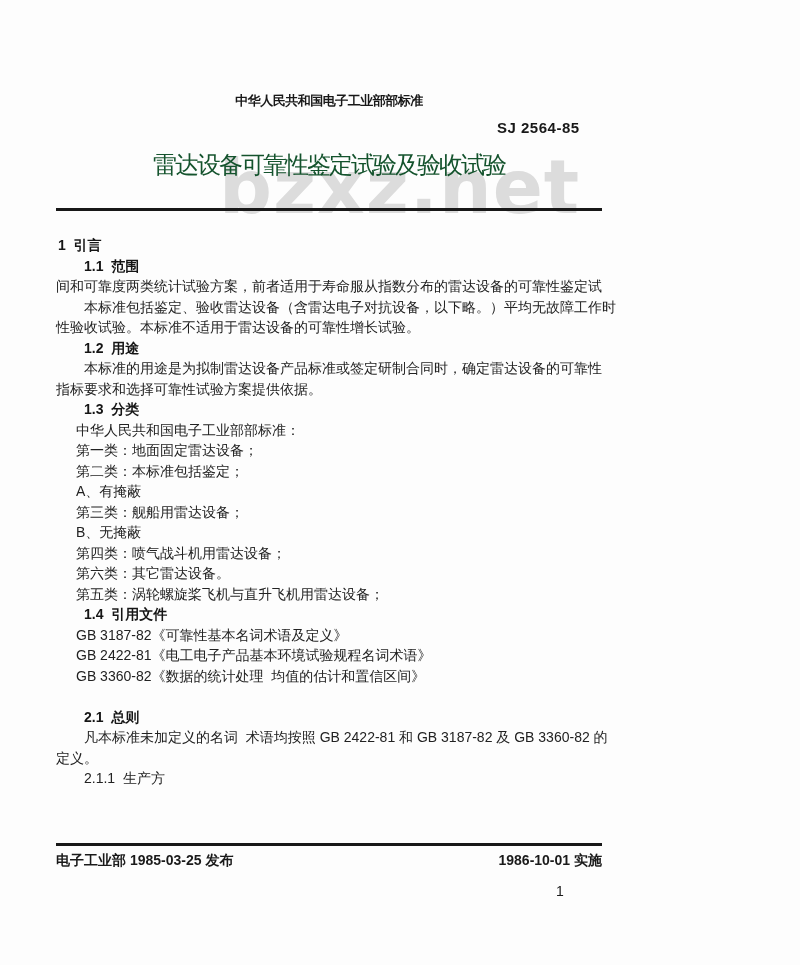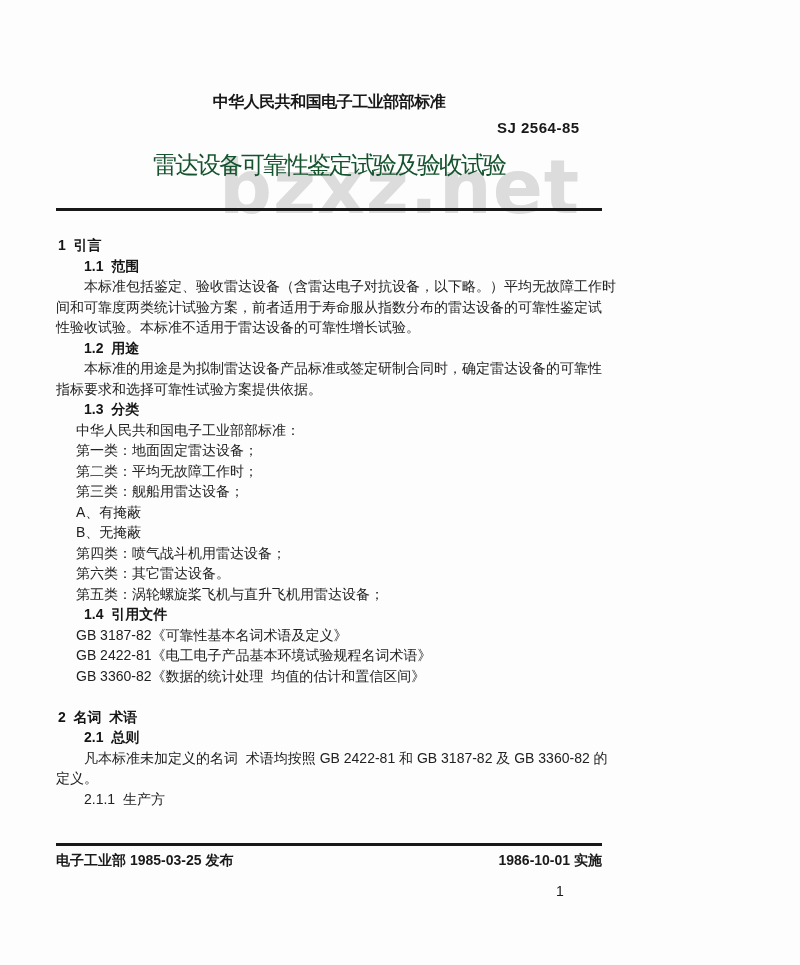--- a/index.html
+++ b/index.html
@@ -27,21 +27,21 @@
     color:#dcdcdc;
     user-select:none;
     z-index:0;
     margin-left:23px;
   }
   
   .header { position:absolute; left:56px; top:0; width:546px; z-index:1; }
   .authority-line {
     position:absolute; left:0; top:92px; width:546px;
     text-align:center;
-    font-size:16px; font-weight:bold; letter-spacing:-0.5px;
+    font-size:13px; font-weight:bold; letter-spacing:-0.5px;
     color:#181818;
     white-space:pre;
   }
   .standard-number {
     position:absolute; left:441px; top:119px;
     font-size:15px; font-weight:bold; letter-spacing:0.5px;
     color:#181818;
     white-space:pre;
   }
   .doc-title {
@@ -101,42 +101,41 @@
 
   <div class="standard-number" style="left:497px;">SJ 2564-85</div>
 
   <div class="doc-title" style="left:56px;">雷达设备可靠性鉴定试验及验收试验</div>
 
   <div class="rule rule-header"></div>
 
   <div class="doc-body" id="doc-body">
       <div class="ln ln-section">1  引言</div>
       <div class="ln ln-heading">1.1  范围</div>
+      <div class="ln ln-para">间和可靠度两类统计试验方案，前者适用于寿命服从指数分布的雷达设备的可靠性鉴定试</div>
       <div class="ln ln-para-first">本标准包括鉴定、验收雷达设备（含雷达电子对抗设备，以下略。）平均无故障工作时</div>
-      <div class="ln ln-para">间和可靠度两类统计试验方案，前者适用于寿命服从指数分布的雷达设备的可靠性鉴定试</div>
       <div class="ln ln-para">性验收试验。本标准不适用于雷达设备的可靠性增长试验。</div>
       <div class="ln ln-heading">1.2  用途</div>
       <div class="ln ln-para-first">本标准的用途是为拟制雷达设备产品标准或签定研制合同时，确定雷达设备的可靠性</div>
       <div class="ln ln-para">指标要求和选择可靠性试验方案提供依据。</div>
       <div class="ln ln-heading">1.3  分类</div>
       <div class="ln ln-item">中华人民共和国电子工业部部标准：</div>
       <div class="ln ln-item">第一类：地面固定雷达设备；</div>
-      <div class="ln ln-item">第二类：平均无故障工作时；</div>
+      <div class="ln ln-item">第二类：本标准包括鉴定；</div>
+      <div class="ln ln-item">A、有掩蔽</div>
       <div class="ln ln-item">第三类：舰船用雷达设备；</div>
-      <div class="ln ln-item">A、有掩蔽</div>
       <div class="ln ln-item">B、无掩蔽</div>
       <div class="ln ln-item">第四类：喷气战斗机用雷达设备；</div>
       <div class="ln ln-item">第六类：其它雷达设备。</div>
       <div class="ln ln-item">第五类：涡轮螺旋桨飞机与直升飞机用雷达设备；</div>
       <div class="ln ln-heading">1.4  引用文件</div>
       <div class="ln ln-item">GB 3187-82《可靠性基本名词术语及定义》</div>
       <div class="ln ln-item">GB 2422-81《电工电子产品基本环境试验规程名词术语》</div>
       <div class="ln ln-item">GB 3360-82《数据的统计处理  均值的估计和置信区间》</div>
       <div class="ln ln-spacer"></div>
-      <div class="ln ln-section">2  名词  术语</div>
       <div class="ln ln-heading">2.1  总则</div>
       <div class="ln ln-para-first">凡本标准未加定义的名词  术语均按照 GB 2422-81 和 GB 3187-82 及 GB 3360-82 的</div>
       <div class="ln ln-para">定义。</div>
       <div class="ln ln-subheading">2.1.1  生产方</div>
     </div>
 
   <div class="rule rule-footer"></div>
 
   <div class="footer-row">
     <span class="footer-issued">电子工业部 1985-03-25 发布</span>

